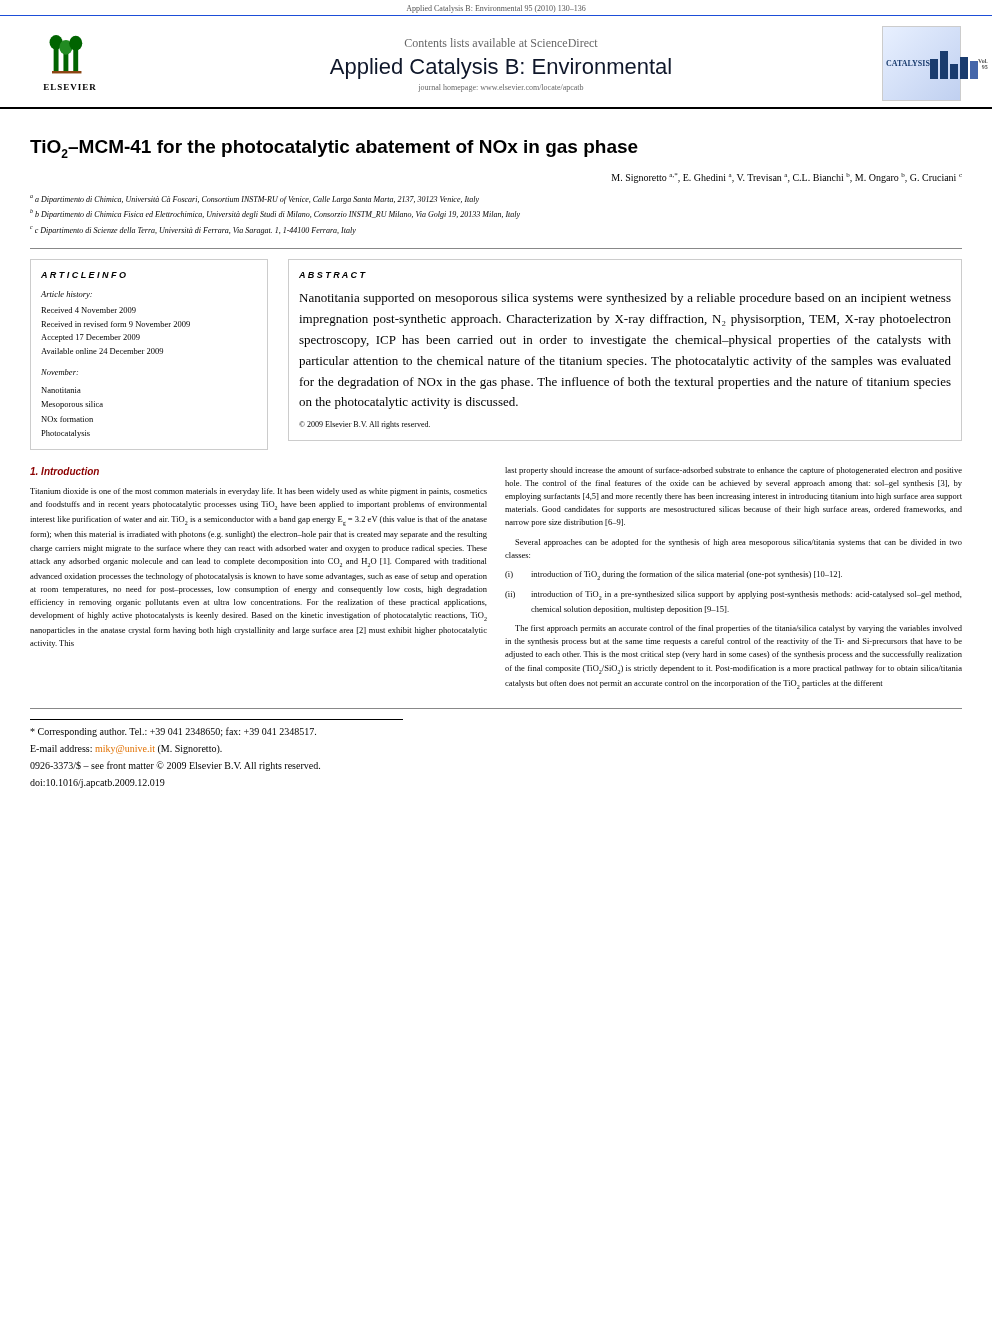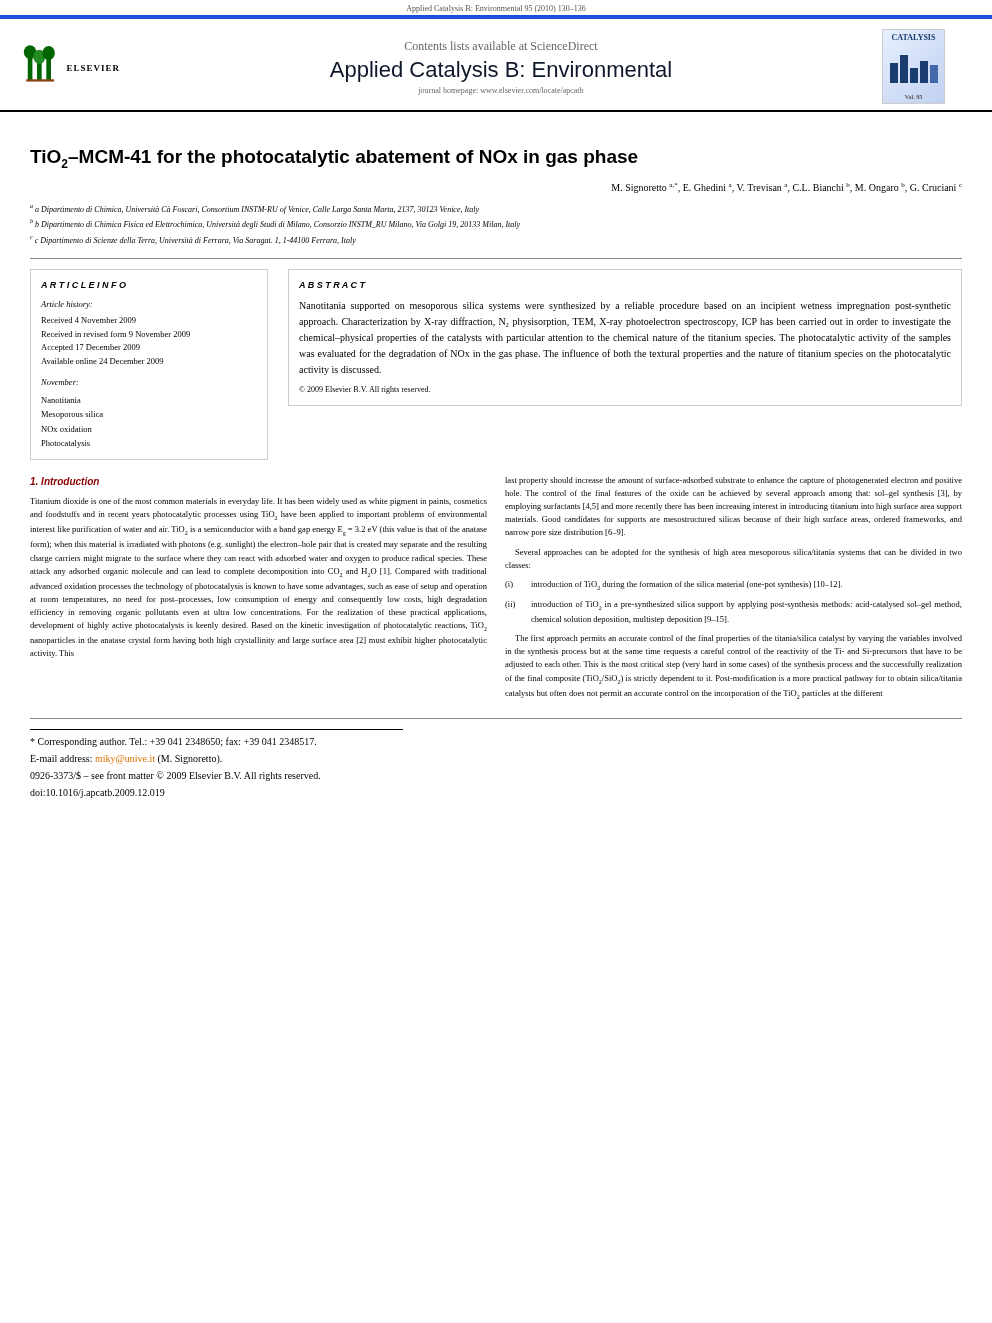--- a/index.html
+++ b/index.html
@@ -17,40 +17,40 @@
       background: #fff;
       padding: 0;
     }
 
     
     .top-bar {
       text-align: center;
       font-size: 8px;
       color: #555;
       padding: 4px 0 2px 0;
-      border-bottom: 4px solid #1d4ed8;
+      border-bottom: 1px solid #1d4ed8;
       margin-bottom: 4px;
     }
 
     
     .journal-header {
       display: flex;
       align-items: center;
       justify-content: space-between;
       padding: 6px 20px 6px 20px;
       border-bottom: 2px solid #000;
     }
 
     .journal-header-left {
       width: 100px;
     }
 
     .elsevier-logo {
       display: flex;
-      flex-direction: row;
+      flex-direction: column;
       align-items: center;
     }
 
     .elsevier-logo .logo-tree {
       width: 50px;
       height: 45px;
     }
 
     .elsevier-text {
       font-size: 9px;
@@ -83,25 +83,25 @@
       font-size: 8px;
       color: #666;
     }
 
     .journal-header-right {
       width: 90px;
       text-align: right;
     }
 
     .cover-image {
-      width: 63px;
+      width: 79px;
       height: 75px;
       border: 1px solid #ccc;
       display: flex;
-      flex-direction: column;
+      flex-direction: row;
       align-items: center;
       justify-content: space-between;
       background: linear-gradient(135deg, #e8f0ff, #c0d0f0);
       padding: 3px;
       font-size: 7px;
       color: #1a3c6e;
       font-weight: bold;
     }
 
     .cover-image .cover-title {
@@ -118,21 +118,21 @@
       height: 30px;
     }
 
     .cover-bar {
       width: 8px;
       background: #1a3c6e;
     }
 
     
     .article-content {
-      padding: 15px 30px;
+      padding: 8px 30px;
     }
 
     
     .article-title-section {
       border-bottom: 1px solid #888;
       padding: 18px 0 10px 0;
       margin-bottom: 10px;
     }
 
     .article-title {
@@ -239,21 +239,21 @@
 
     .abstract-title {
       font-size: 9px;
       font-weight: bold;
       font-style: italic;
       margin-bottom: 6px;
       font-family: Arial, sans-serif;
     }
 
     .abstract-text {
-      font-size: 10px;
+      font-size: 13px;
       line-height: 1.6;
       text-align: justify;
     }
 
     .abstract-copyright {
       font-size: 8px;
       margin-top: 6px;
       color: #000;
     }
 
@@ -418,21 +418,21 @@
             <h4>Article history:</h4>
             <p>Received 4 November 2009</p>
             <p>Received in revised form 9 November 2009</p>
             <p>Accepted 17 December 2009</p>
             <p>Available online 24 December 2009</p>
           </div>
           <div class="keywords-section">
             <h4>November:</h4>
             <p>Nanotitania</p>
             <p>Mesoporous silica</p>
-            <p>NOx oxidation</p>
+            <p>NOx formation</p>
             <p>Photocatalysis</p>
           </div>
         </div>
       </div>
 
       <div class="col-right">
         <div class="abstract-box">
           <div class="abstract-title">A B S T R A C T</div>
           <p class="abstract-text">Nanotitania supported on mesoporous silica systems were synthesized by a reliable procedure based on an incipient wetness impregnation post-synthetic approach. Characterization by X-ray diffraction, N₂ physisorption, TEM, X-ray photoelectron spectroscopy, ICP has been carried out in order to investigate the chemical–physical properties of the catalysts with particular attention to the chemical nature of the titanium species. The photocatalytic activity of the samples was evaluated for the degradation of NOx in the gas phase. The influence of both the textural properties and the nature of titanium species on the photocatalytic activity is discussed.</p>
           <div class="abstract-copyright">© 2009 Elsevier B.V. All rights reserved.</div>

